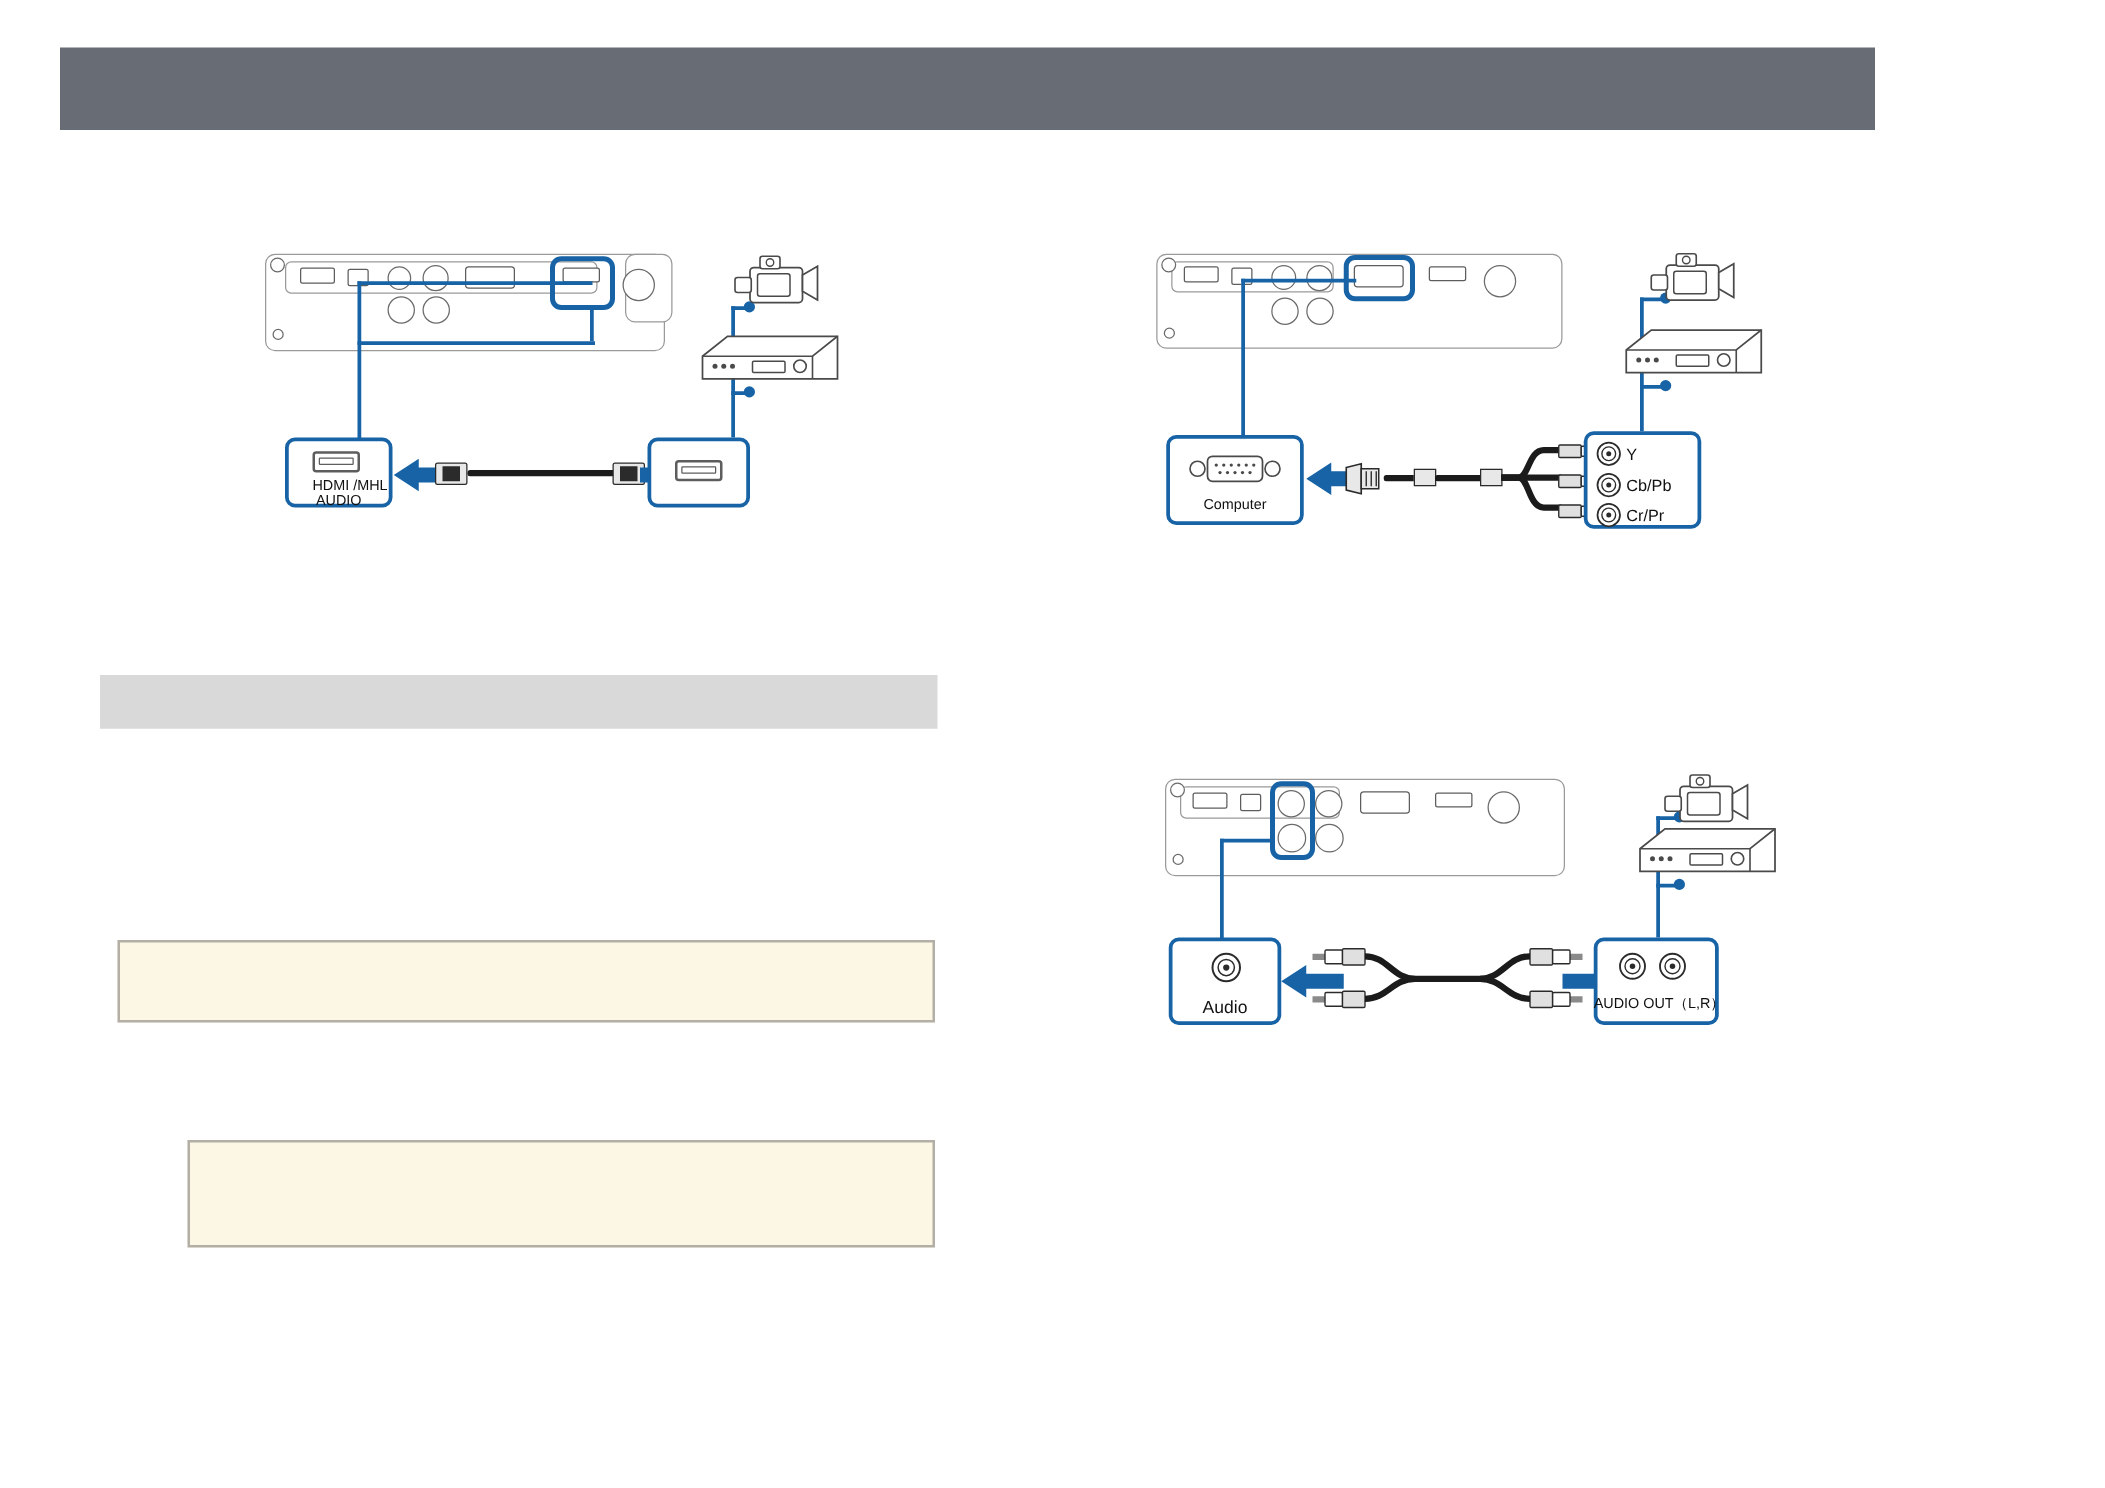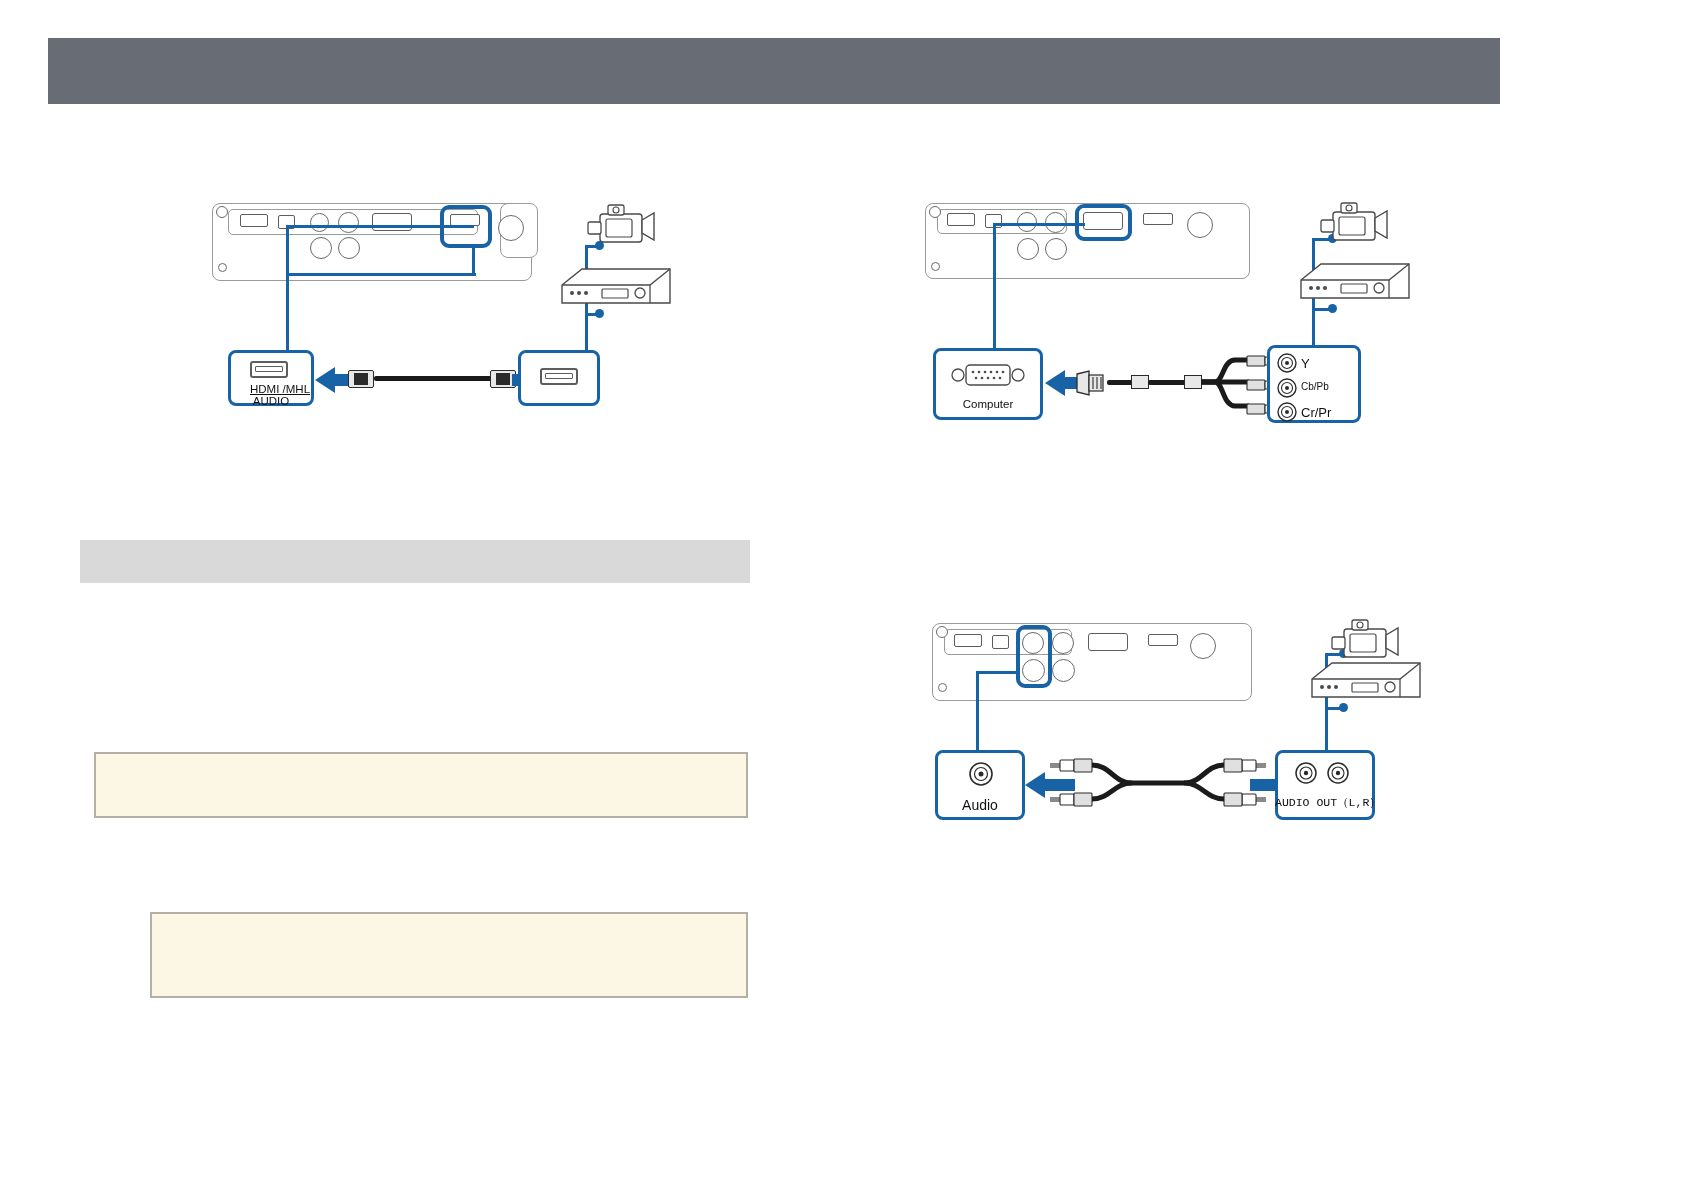--- a/index.html
+++ b/index.html
@@ -104,21 +104,21 @@
     <div class="hl-box" style="left:240px;top:20px;width:52px;height:43px;"></div>
 
     <div class="lead lead-v" style="left:86px;top:40px;height:140px;"></div>
     <div class="lead lead-h" style="left:86px;top:40px;width:188px;"></div>
     <div class="lead lead-v" style="left:272px;top:60px;height:28px;"></div>
     <div class="lead lead-h" style="left:86px;top:88px;width:190px;"></div>
 
     <div class="callout" style="left:28px;top:165px;width:86px;height:56px;"></div>
     <div class="port" style="left:50px;top:176px;width:38px;height:17px;border-radius:3px;border-width:2px;"></div>
     <div class="port" style="left:55px;top:181px;width:28px;height:6px;border-radius:1px;"></div>
-    <span class="lbl lbl-sm" style="left:28px;top:198px;width:104px;text-decoration:underline;">HDMI /MHL</span>
+    <span class="lbl lbl-sm" style="left:28px;top:198px;width:104px;">HDMI /MHL</span>
     <span class="lbl lbl-sm" style="left:28px;top:210px;width:86px;">AUDIO</span>
 
     <svg class="arrow" style="left:115px;top:180px;" width="52" height="30" viewBox="0 0 52 30">
       <polygon points="0,15 20,2 20,9 52,9 52,21 20,21 20,28" fill="#1763a6"></polygon>
     </svg>
 
     <div class="plugbody" style="left:148px;top:185px;width:26px;height:18px;border-radius:2px;"></div>
     <div class="plugdark" style="left:154px;top:188px;width:14px;height:12px;"></div>
     <div class="cable" style="left:174px;top:191px;width:118px;height:5px;"></div>
     <div class="plugbody" style="left:290px;top:185px;width:26px;height:18px;border-radius:2px;"></div>
@@ -249,21 +249,21 @@
       <circle cx="10" cy="10" r="9" fill="#fff" stroke="#2b2b2b" stroke-width="1.4"></circle>
       <circle cx="10" cy="10" r="5.5" fill="#fff" stroke="#2b2b2b" stroke-width="1.1"></circle>
       <circle cx="10" cy="10" r="2" fill="#2b2b2b"></circle>
     </svg>
     <span class="lbl" style="left:386px;top:166px;font-size:13px;text-align:left;">Y</span>
     <svg style="position:absolute;left:362px;top:188px;" width="20" height="20" viewBox="0 0 20 20">
       <circle cx="10" cy="10" r="9" fill="#fff" stroke="#2b2b2b" stroke-width="1.4"></circle>
       <circle cx="10" cy="10" r="5.5" fill="#fff" stroke="#2b2b2b" stroke-width="1.1"></circle>
       <circle cx="10" cy="10" r="2" fill="#2b2b2b"></circle>
     </svg>
-    <span class="lbl" style="left:386px;top:191px;font-size:10px;text-align:left;">Cb/Pb</span>
+    <span class="lbl" style="left:386px;top:191px;font-size:13px;text-align:left;">Cb/Pb</span>
     <svg style="position:absolute;left:362px;top:212px;" width="20" height="20" viewBox="0 0 20 20">
       <circle cx="10" cy="10" r="9" fill="#fff" stroke="#2b2b2b" stroke-width="1.4"></circle>
       <circle cx="10" cy="10" r="5.5" fill="#fff" stroke="#2b2b2b" stroke-width="1.1"></circle>
       <circle cx="10" cy="10" r="2" fill="#2b2b2b"></circle>
     </svg>
     <span class="lbl" style="left:386px;top:215px;font-size:13px;text-align:left;">Cr/Pr</span>
 
     <div class="lead lead-v" style="left:397px;top:48px;height:107px;"></div>
     <div class="lead lead-h" style="left:397px;top:48px;width:20px;"></div>
     <div class="lead lead-h" style="left:397px;top:118px;width:20px;"></div>
@@ -363,21 +363,21 @@
     <svg style="position:absolute;left:374px;top:146px;" width="24" height="24" viewBox="0 0 24 24">
       <circle cx="12" cy="12" r="10" fill="#fff" stroke="#2b2b2b" stroke-width="1.5"></circle>
       <circle cx="12" cy="12" r="6" fill="#fff" stroke="#2b2b2b" stroke-width="1.1"></circle>
       <circle cx="12" cy="12" r="2.2" fill="#2b2b2b"></circle>
     </svg>
     <svg style="position:absolute;left:406px;top:146px;" width="24" height="24" viewBox="0 0 24 24">
       <circle cx="12" cy="12" r="10" fill="#fff" stroke="#2b2b2b" stroke-width="1.5"></circle>
       <circle cx="12" cy="12" r="6" fill="#fff" stroke="#2b2b2b" stroke-width="1.1"></circle>
       <circle cx="12" cy="12" r="2.2" fill="#2b2b2b"></circle>
     </svg>
-    <span class="lbl lbl-sm" style="left:355px;top:180px;width:100px;font-family:Liberation Mono, monospace;">AUDIO OUT（L,R）</span>
+    <span class="lbl lbl-sm" style="left:355px;top:180px;width:100px;">AUDIO OUT（L,R）</span>
 
     <div class="lead lead-v" style="left:405px;top:38px;height:97px;"></div>
     <div class="lead lead-h" style="left:405px;top:38px;width:18px;"></div>
     <div class="lead lead-h" style="left:405px;top:92px;width:18px;"></div>
     <div class="dot" style="left:419px;top:34px;width:9px;height:9px;"></div>
     <div class="dot" style="left:419px;top:88px;width:9px;height:9px;"></div>
 
     <svg style="position:absolute;left:406px;top:0px;" width="80" height="52" viewBox="0 0 80 52">
       <rect x="18" y="14" width="42" height="28" rx="3" fill="#fff" stroke="#4a4a4a" stroke-width="1.4"></rect>
       <rect x="24" y="19" width="26" height="18" rx="2" fill="#fff" stroke="#4a4a4a" stroke-width="1.2"></rect>

